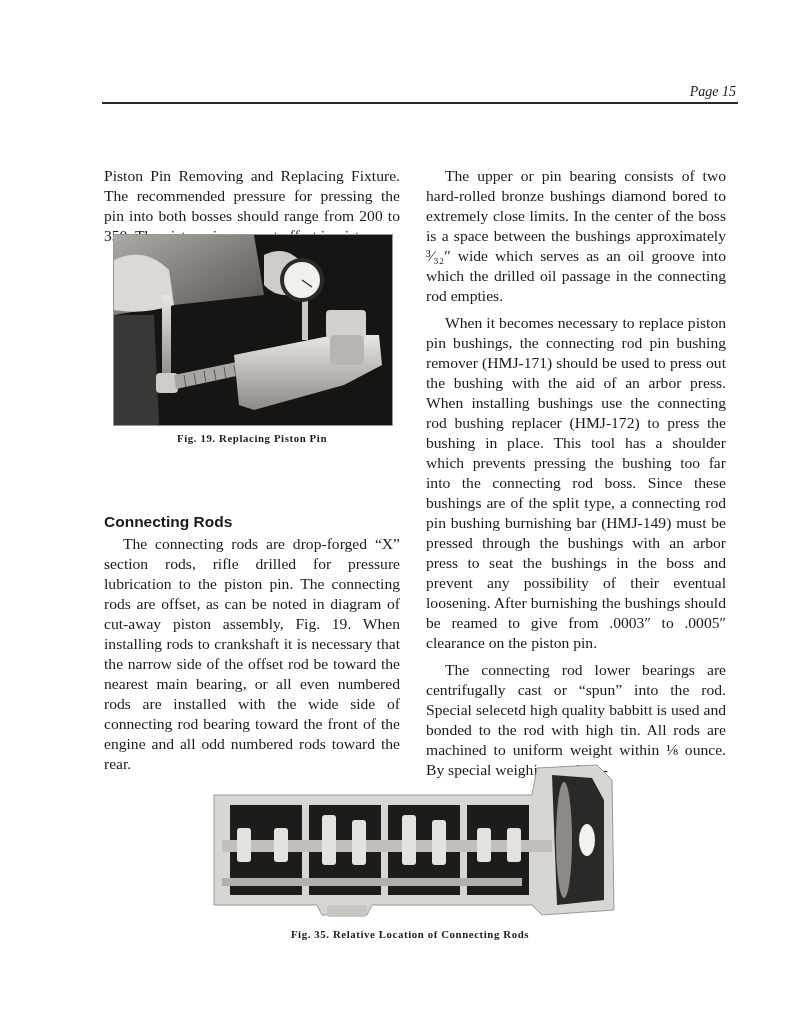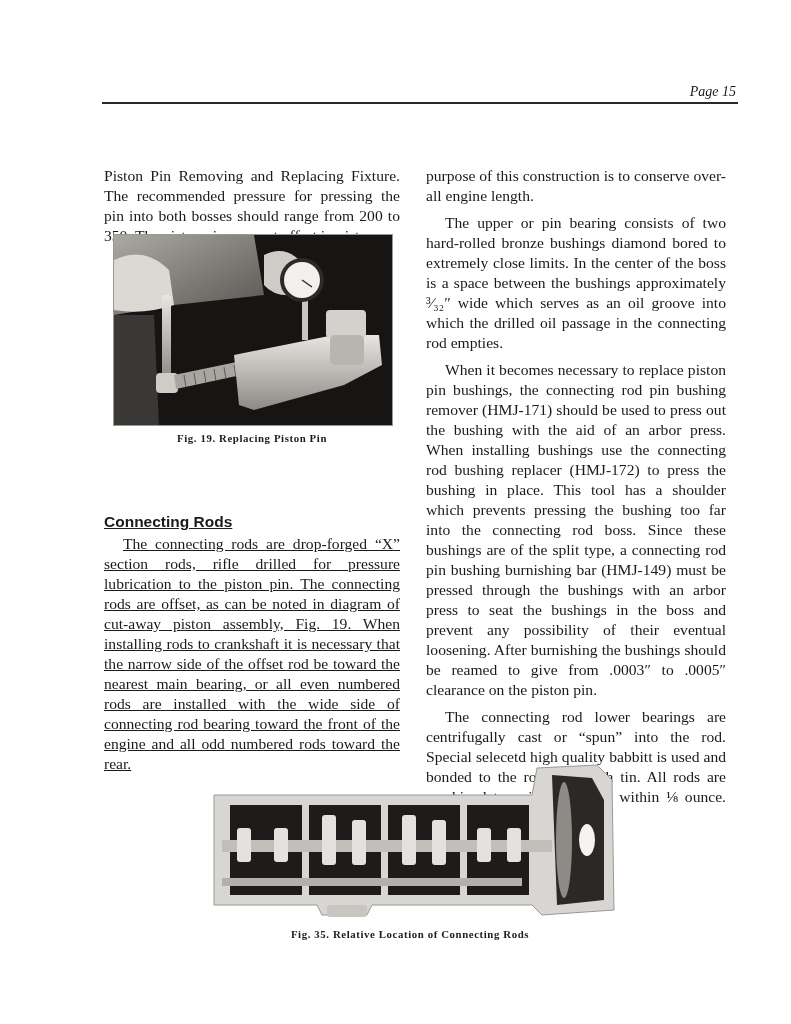--- a/index.html
+++ b/index.html
@@ -20,21 +20,21 @@
   .header-rule {
     position: absolute; left: 102px; top: 102px; width: 636px; height: 2px; background: #2a2826;
   }
   .col {
     position: absolute; font-size: 15.6px; line-height: 20px; text-align: justify; margin-top: 42px;
   }
   .col p { margin: 0 0 7px 0; text-indent: 0; }
   .col p.ind { text-indent: 19px; }
   .left { left: 104px; top: 124px; width: 296px; }
   .right { left: 426px; top: 124px; width: 300px; }
-  .left2 { left: 104px; top: 470px; width: 296px; text-decoration: underline; }
+  .left2 { left: 104px; top: 470px; width: 296px; }
   .section-heading {
     font-family: "Liberation Sans", "DejaVu Sans", sans-serif; font-weight: bold;
     font-size: 15.5px; margin: 0 0 2px 0; text-align: left;
   }
   .fig21 {
     position: absolute; left: 113px; top: 234px; width: 278px; height: 190px;
     background: #1a1918; border: 1px solid #9a9792; overflow: hidden;
   }
   .caption {
     position: absolute; font-family: "Liberation Serif", "DejaVu Serif", serif;
@@ -101,21 +101,20 @@
 <div class="caption cap21">
   <div>Fig. 19. Replacing Piston Pin</div>
 </div>
 
 <div class="col left2">
   <h2 class="section-heading">Connecting Rods</h2>
   <p class="ind">The connecting rods are drop-forged “X” section rods, rifle drilled for pressure lubrication to the piston pin. The connecting rods are offset, as can be noted in diagram of cut-away piston assembly, Fig. 19. When installing rods to crankshaft it is necessary that the narrow side of the offset rod be toward the nearest main bearing, or all even numbered rods are installed with the wide side of connecting rod bearing toward the front of the engine and all odd numbered rods toward the rear.</p>
 </div>
 
 <div class="col right">
-  <p>purpose of this construction is to conserve over-all engine length.</p>
   <p class="ind">The upper or pin bearing consists of two hard-rolled bronze bushings diamond bored to extremely close limits. In the center of the boss is a space between the bushings approximately ³⁄₃₂″ wide which serves as an oil groove into which the drilled oil passage in the connecting rod empties.</p>
   <p class="ind">When it becomes necessary to replace piston pin bushings, the connecting rod pin bushing remover (HMJ-171) should be used to press out the bushing with the aid of an arbor press. When installing bushings use the connecting rod bushing replacer (HMJ-172) to press the bushing in place. This tool has a shoulder which prevents pressing the bushing too far into the connecting rod boss. Since these bushings are of the split type, a connecting rod pin bushing burnishing bar (HMJ-149) must be pressed through the bushings with an arbor press to seat the bushings in the boss and prevent any possibility of their eventual loosening. After burnishing the bushings should be reamed to give from .0003″ to .0005″ clearance on the piston pin.</p>
   <p class="ind">The connecting rod lower bearings are centrifugally cast or “spun” into the rod. Special selecetd high quality babbitt is used and bonded to the rod with high tin. All rods are machined to uniform weight within ⅛ ounce. By special weighing and ma-</p>
 </div>
 
 <div class="fig22">
   <svg width="406" height="160" viewBox="0 0 406 160">
     <path d="M2 35 L320 35 L325 8 L385 5 L400 20 L402 150 L330 155 L320 145 L160 145 L155 155 L110 155 L105 145 L2 145 Z" fill="#d8d6d2" stroke="#9a9893" stroke-width="1"></path>
     <rect x="18" y="45" width="72" height="90" fill="#1d1c1b"></rect>
     <rect x="97" y="45" width="72" height="90" fill="#1d1c1b"></rect>

